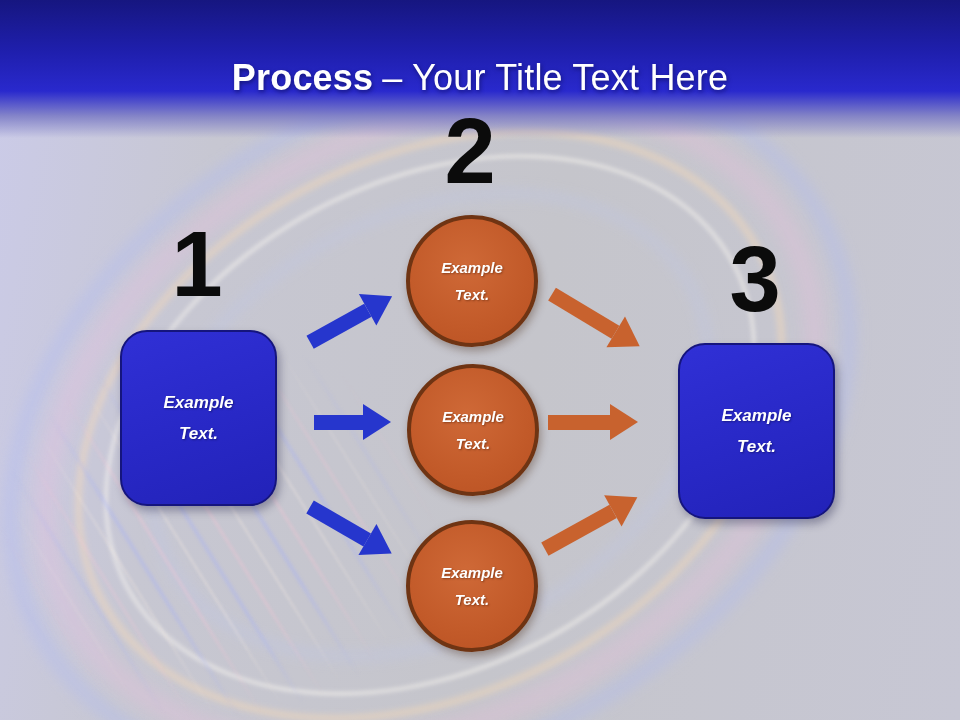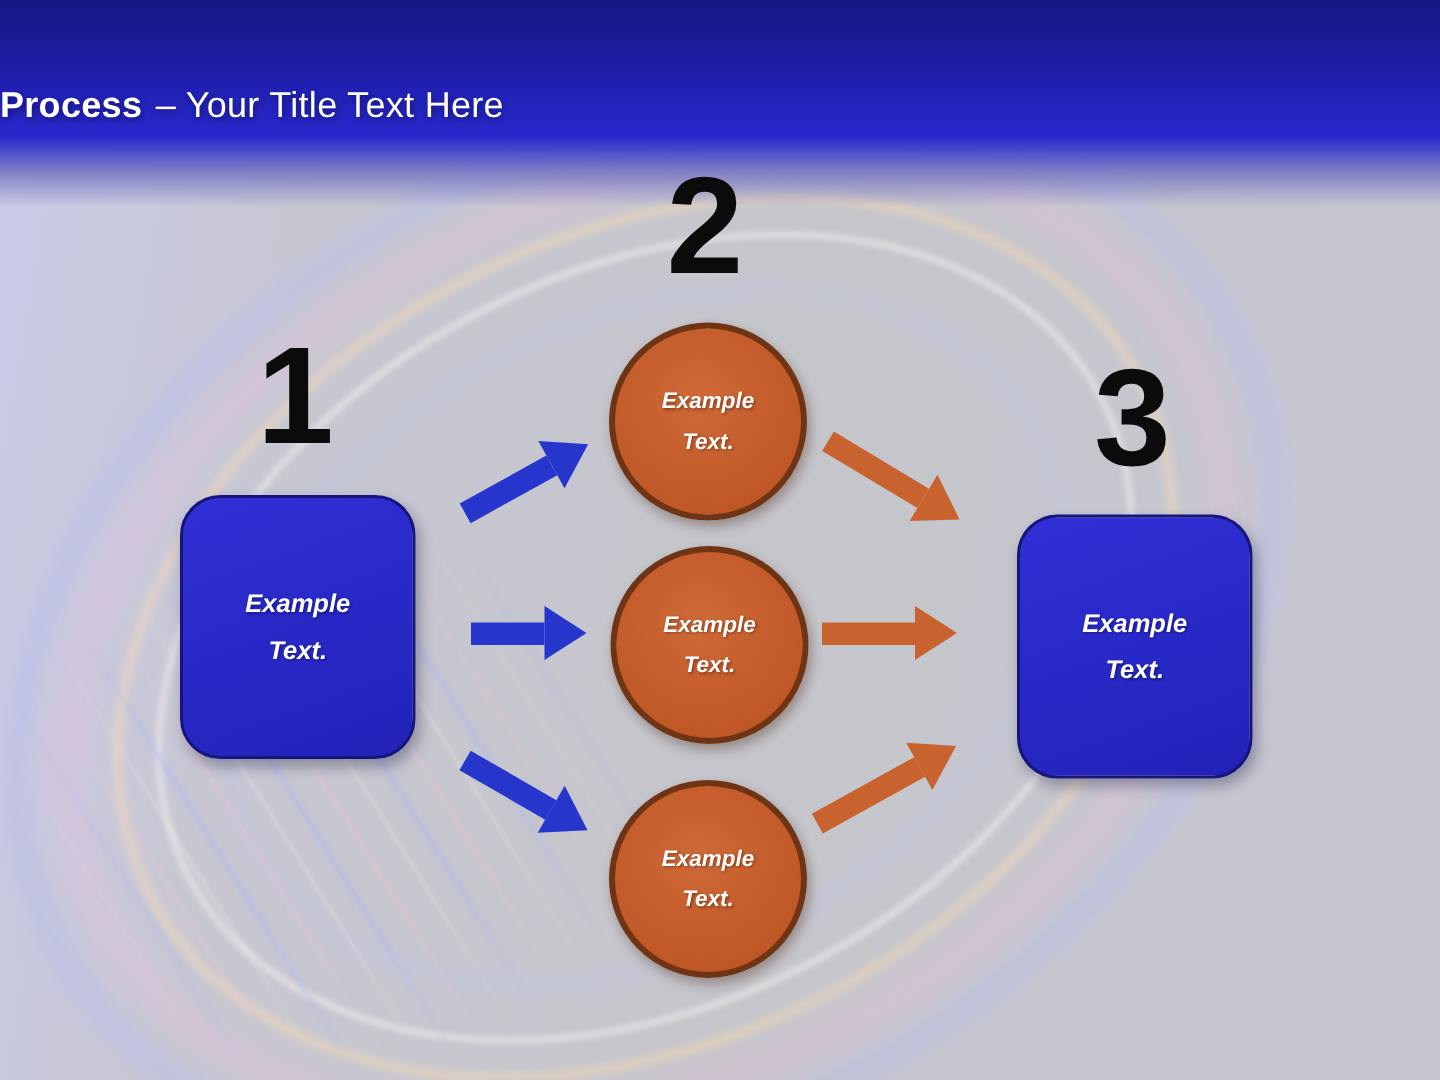--- a/index.html
+++ b/index.html
@@ -39,21 +39,21 @@
 
   
   .header-band {
     position: absolute; left: 0; top: 0; width: 100%; height: 138px;
     background: linear-gradient(to bottom,
       #161680 0%, #1f1fae 38%, #2929cd 66%,
       rgba(120,120,196,.85) 84%, rgba(198,198,205,0) 100%);
   }
   .title {
     position: absolute; top: 57px; left: 0; width: 100%;
-    color: #ffffff; font-size: 24px;
+    text-align: center; color: #ffffff; font-size: 36px;
     text-shadow: 1px 2px 4px rgba(10,10,60,.55);
     letter-spacing: .2px;
   }
   .title-bold { font-weight: 700; }
   .title-rest { font-weight: 400; margin-left: 9px; }
 
   
   .num {
     position: absolute; width: 70px; text-align: center;
     font-size: 92px; line-height: 1; font-weight: 800; color: #0b0b0b;

